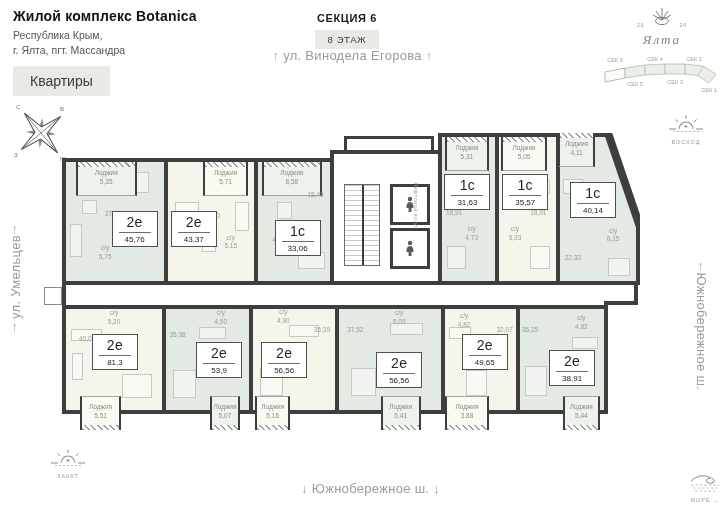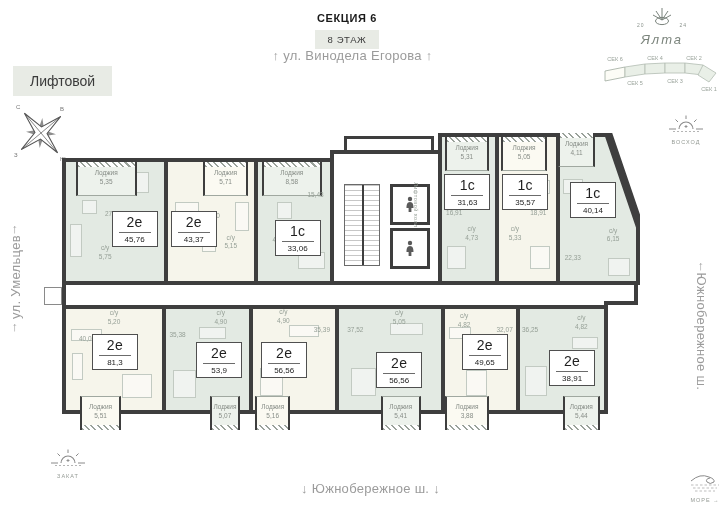--- a/index.html
+++ b/index.html
@@ -21,21 +21,21 @@
   .vwrap .vin{position:absolute;left:50%;top:50%;white-space:nowrap;}
   .vleft .vin{transform:translate(-50%,-50%) rotate(-90deg);}
   .vright .vin{transform:translate(-50%,-50%) rotate(90deg);}
   .arr{display:inline-block;}
   .vleft .arr{transform:rotate(90deg);}
   .vright .arr{transform:rotate(-90deg);}
   
   .logo{position:absolute;left:598px;top:5px;width:128px;text-align:center;cursor:pointer;}
   .logo .name{font-family:"Liberation Serif", serif;font-size:16px;letter-spacing:3.5px;
     color:#4e5850;margin-top:2px;}
-  .logo .city{font-family:Liberation Sans, sans-serif;font-style:italic;font-size:13px;
+  .logo .city{font-family:Liberation Serif, serif;font-style:italic;font-size:13px;
     letter-spacing:2px;color:#7b847c;margin-top:1px;}
   .logo .yr{font-size:5px;color:#8a938c;letter-spacing:1px;}
   .secmap{margin-top:7px;}
   .secmap text{font-size:5.5px;fill:#9aa39b;font-family:"Liberation Sans",sans-serif;}
   .secmap polygon{stroke:#b2bdb2;stroke-width:.8;cursor:pointer;}
   .secmap polygon.on{fill:#fcfcf6;stroke:#9fab9f;}
   .secmap polygon.off{fill:#e9efe7;}
   
   .lm{position:absolute;text-align:center;}
   .lm .lbl6{font-size:5.5px;letter-spacing:1px;color:#949a94;margin-top:1px;}
@@ -80,22 +80,27 @@
   .shaft{position:absolute;left:344px;top:136px;width:90px;height:18px;box-sizing:border-box;
     border:3px solid var(--wall);background:#fff;}
   .wallseg{position:absolute;background:var(--wall);}
   .nub{position:absolute;left:44px;top:287px;width:16px;height:16px;border:1.5px solid #8a8a8a;background:#fff;}
   .corridor{position:absolute;left:62px;top:285px;width:578px;height:20px;background:#fff;}
 </style>
 </head>
 <body>
 
 <div class="hdr">
-</div>
-<button class="flats-btn">Лифтовой</button>
+  <div class="title">Жилой комплекс Botanica</div>
+  <div class="addr">
+    <span>Республика Крым,</span><br>
+    <span>г. Ялта, пгт. Массандра</span>
+  </div>
+</div>
+<button class="flats-btn">Квартиры</button>
 
 <div class="sec-block">
   <div class="sec-title">СЕКЦИЯ 6</div>
   <button class="floor-btn">8 ЭТАЖ</button>
 </div>
 
 <div class="street street-top">
   <span class="arr">↑</span>
   <span>ул. Винодела Егорова</span>
   <span class="arr">↑</span>

